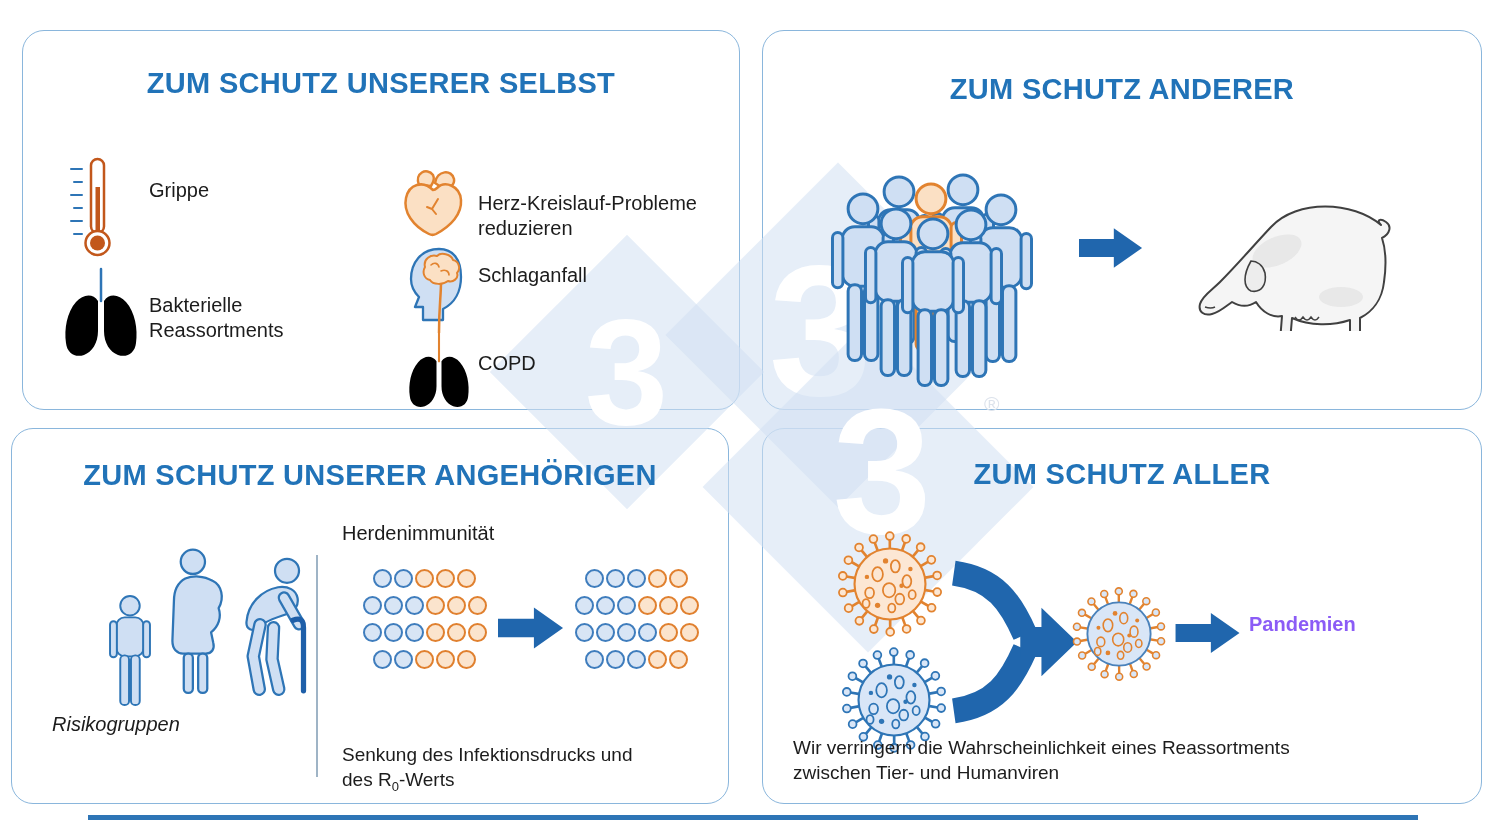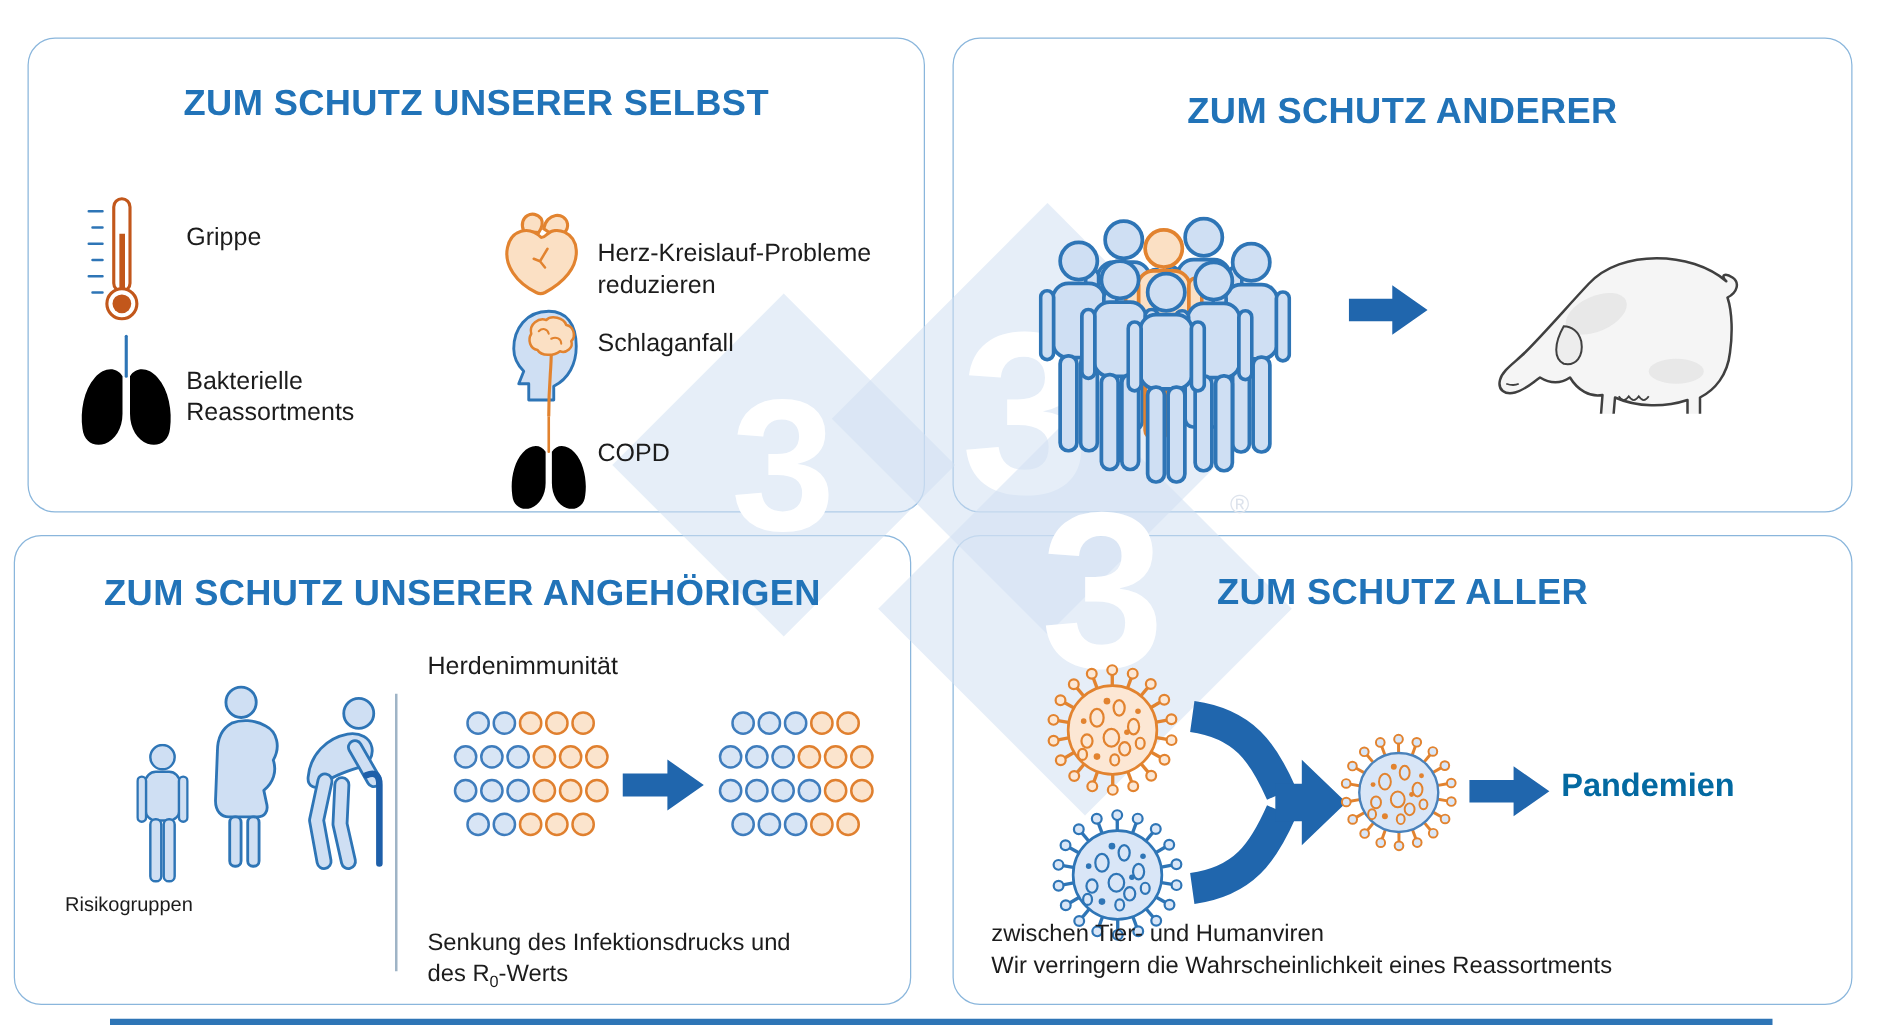--- a/index.html
+++ b/index.html
@@ -44,21 +44,21 @@
   .dot-row{height:19px;margin-bottom:8px;white-space:nowrap;line-height:0;}
   .dot-row.off{padding-left:10px;}
   .dot{display:inline-block;width:19px;height:19px;border-radius:50%;
        border:2px solid;box-sizing:border-box;margin:0 1px;}
   .dot.b{background:var(--dot_blue_fill);border-color:var(--dot_blue_stroke);}
   .dot.o{background:var(--dot_orange_fill);border-color:var(--dot_orange_stroke);}
 
   .divider{position:absolute;width:2px;background:var(--divider);}
   #bottom-bar{position:absolute;left:88px;top:815px;width:1330px;height:5px;
               background:var(--accent_blue);z-index:3;}
-  .pandemien{position:absolute;font-size:26px;font-weight:bold;color:#0369a1;white-space:nowrap;}
+  .pandemien{position:absolute;font-size:20px;font-weight:bold;color:#8b5cf6;white-space:nowrap;}
 </style>
 </head>
 <body>
 
 <div id="canvas">
 
   <svg width="0" height="0" style="position:absolute">
     <defs>
       <g id="person-shape">
         <circle cx="43" cy="22" r="20"></circle>
@@ -225,21 +225,21 @@
       <path class="st-blue" stroke-width="3" stroke-linejoin="round" d="M22,94 C24,70 42,52 64,48 C78,46 88,52 90,62 C92,72 86,80 78,83 C62,88 44,94 38,102 C30,108 21,104 22,94 Z"></path>
       <path stroke="var(--accent_blue)" stroke-width="17" stroke-linecap="round" fill="none" d="M72,62 L92,97"></path>
       <path stroke="var(--fill_blue)" stroke-width="11" stroke-linecap="round" fill="none" d="M72,62 L92,97"></path>
       <path stroke="var(--accent_blue)" stroke-width="18" stroke-linecap="round" stroke-linejoin="round" fill="none" d="M40,98 L31,140 L39,184"></path>
       <path stroke="var(--fill_blue)" stroke-width="12" stroke-linecap="round" stroke-linejoin="round" fill="none" d="M40,98 L31,140 L39,184"></path>
       <path stroke="var(--accent_blue)" stroke-width="18" stroke-linecap="round" stroke-linejoin="round" fill="none" d="M58,102 L56,144 L65,184"></path>
       <path stroke="var(--fill_blue)" stroke-width="12" stroke-linecap="round" stroke-linejoin="round" fill="none" d="M58,102 L56,144 L65,184"></path>
       <path d="M84,92 Q98,86 98,102 L98,186" stroke="var(--cane_blue)" stroke-width="7" stroke-linecap="round" fill="none"></path>
     </svg>
 
-    <div class="cap" style="left:40px;top:283px;width:228px;font-size:16px;">Risikogruppen</div>
+    <div class="cap" style="left:40px;top:283px;width:228px;font-size:20px;font-style:italic;">Risikogruppen</div>
 
     <div class="divider" style="left:304px;top:126px;height:222px;"></div>
 
     <div class="cap" style="left:330px;top:92px;width:370px;font-size:20px;">Herdenimmunität</div>
 
     <div class="dot-grid" style="left:350px;top:140px;">
         <div class="dot-row off"><span class="dot b"></span><span class="dot b"></span><span class="dot o"></span><span class="dot o"></span><span class="dot o"></span></div>
         <div class="dot-row"><span class="dot b"></span><span class="dot b"></span><span class="dot b"></span><span class="dot o"></span><span class="dot o"></span><span class="dot o"></span></div>
         <div class="dot-row"><span class="dot b"></span><span class="dot b"></span><span class="dot b"></span><span class="dot o"></span><span class="dot o"></span><span class="dot o"></span></div>
         <div class="dot-row off"><span class="dot b"></span><span class="dot b"></span><span class="dot o"></span><span class="dot o"></span><span class="dot o"></span></div>
@@ -430,19 +430,19 @@
           <ellipse cx="25" cy="12" rx="4" ry="5" fill="none" stroke="#e2832f" stroke-width="2"></ellipse>
         </svg></div>
 
     <svg class="abs" style="left:412px;top:183px;" width="66" height="42" viewBox="0 0 68 44">
       <use href="#arrow-right-shape" class="fill-arrow"></use>
     </svg>
 
     <div class="pandemien" style="left:486px;top:184px;">Pandemien</div>
 
     <div class="cap" style="left:30px;top:306px;width:660px;">
+      <div>Wir verringern die Wahrscheinlichkeit eines Reassortments</div>
       <div>zwischen Tier- und Humanviren</div>
-      <div>Wir verringern die Wahrscheinlichkeit eines Reassortments</div>
     </div>
   </div>
 
   <div id="bottom-bar"></div>
 </div>
 
 </body></html>

